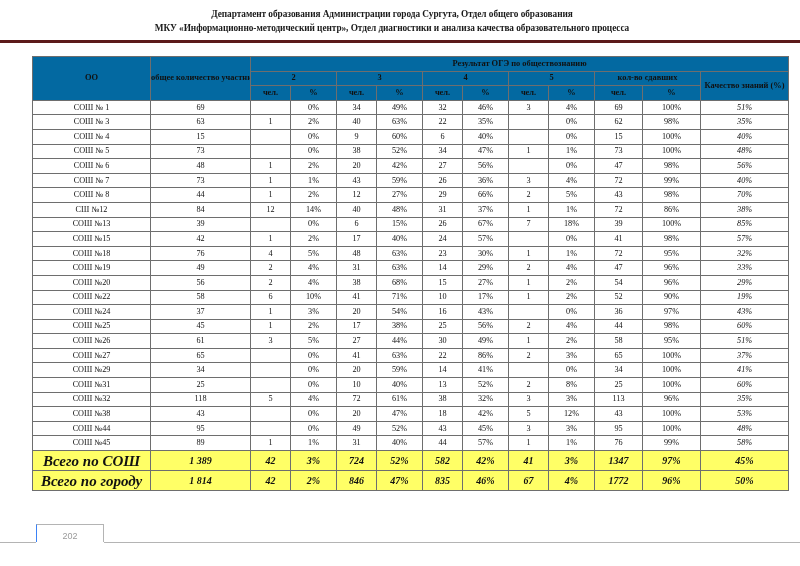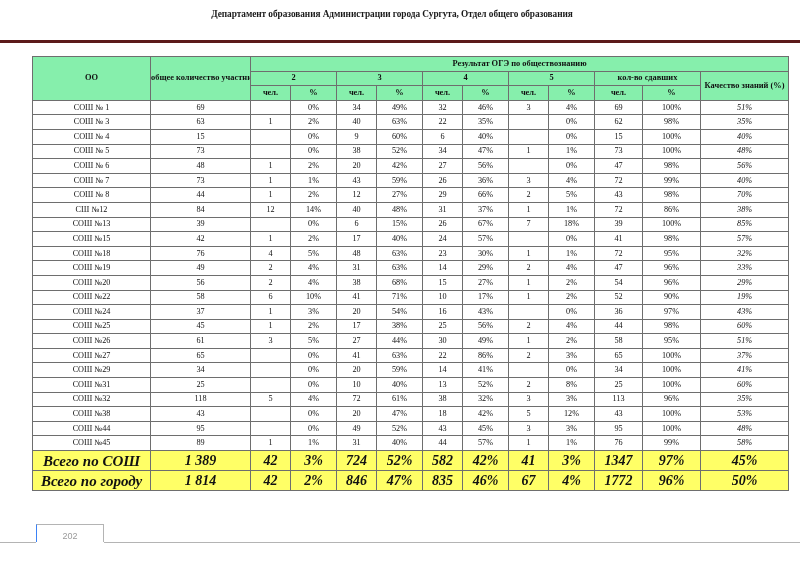--- a/index.html
+++ b/index.html
@@ -67,21 +67,21 @@
     font-size: 8.2px;
     color: #111111;
     font-family: "Liberation Serif", "DejaVu Serif", serif;
     line-height: 10px;
     height: 14.6px;
     overflow: hidden;
     white-space: nowrap;
   }
   
   table.grid th {
-    background: #86efac;
+    background: #0369a1;
     font-weight: bold;
     font-size: 8.4px;
   }
   th.hdr-oo { font-size: 9.2px; }
   th.hdr-total { font-size: 8.6px; line-height: 10.5px; }
   th.hdr-span { font-size: 8.8px; }
   th.hdr-grade { font-size: 9.4px; }
   th.hdr-sub { font-size: 8.2px; }
   th.hdr-q { font-size: 8.6px; line-height: 10.5px; }
 
@@ -90,21 +90,21 @@
     font-size: 8.6px;
   }
   td.pct-last {
     font-style: italic;
     border-radius: 6px;
   }
   tr.total-row td {
     background: #ffff66;
     font-weight: bold;
     font-style: italic;
-    font-size: 14px;
+    font-size: 10px;
     height: 20px;
     border-color: #6e6e6e;
   }
   tr.total-row td.label {
     font-size: 15px;
   }
 
   
   col.c-oo    { width: 118px; }
   col.c-tot   { width: 100px; }
@@ -156,20 +156,21 @@
     background: #b4b4b4;
   }
 </style>
 </head>
 <body>
 
 <div class="slide">
 
   <div class="title-block">
     <div class="title-line">Департамент образования Администрации города Сургута, Отдел общего образования</div>
+    <div class="title-line">МКУ «Информационно-методический центр», Отдел диагностики и анализа качества образовательного процесса</div>
   </div>
 
   <div class="title-rule"></div>
 
   <div class="table-wrap">
     <table class="grid">
       <colgroup>
         <col class="c-oo">
           <col class="c-tot">
         <col class="c-n">

